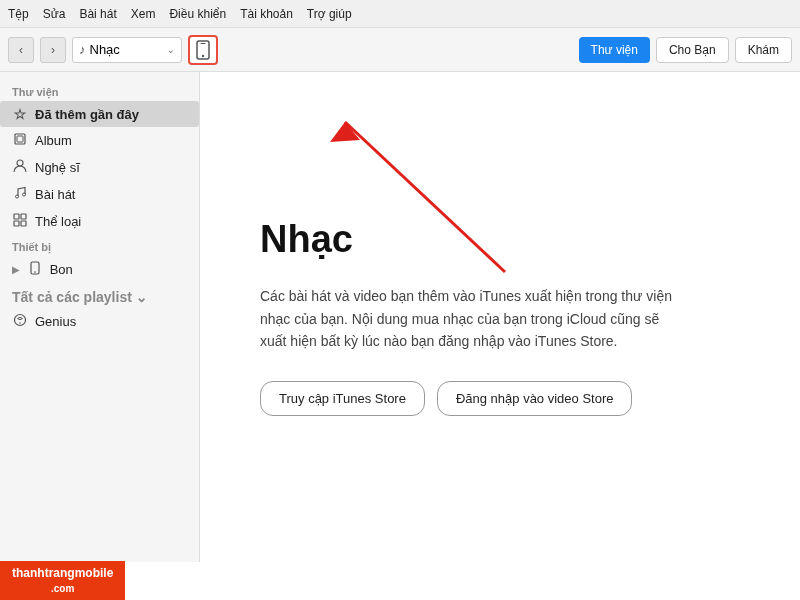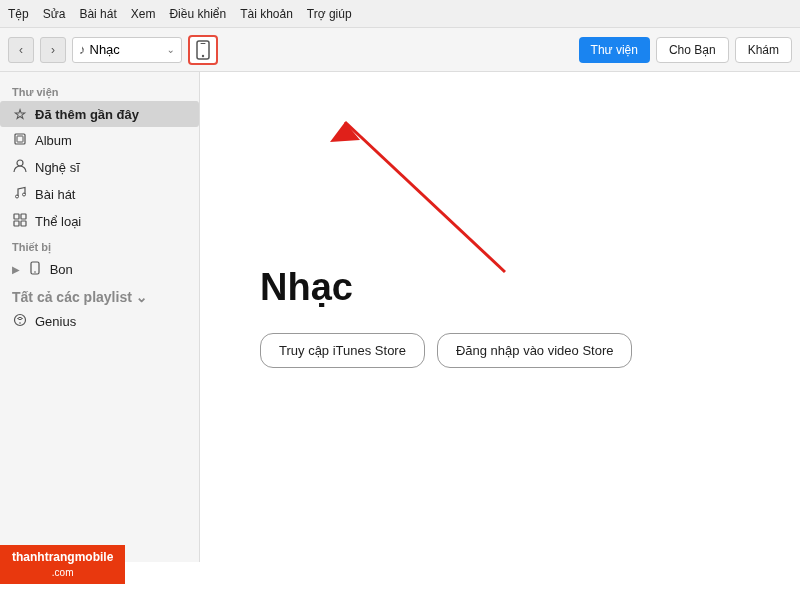--- a/index.html
+++ b/index.html
@@ -224,33 +224,33 @@
       top: 0;
       left: 0;
       width: 100%;
       height: 100%;
       pointer-events: none;
     }
 
     
     .watermark {
       position: absolute;
-      bottom: 16px;
+      bottom: 0;
       left: 0;
       background: #e8380e;
       color: #fff;
       font-size: 12px;
       font-weight: 700;
       padding: 5px 12px;
       display: flex;
       flex-direction: column;
       align-items: center;
       line-height: 1.3;
     }
-    .watermark .com { font-size: 10px; font-weight: 400; }
+    .watermark .com { font-size: 10px; font-weight: 700; }
   </style>
 </head>
 <body>
 
 <div class="menu-bar">
   <span class="menu-item">Tệp</span>
   <span class="menu-item">Sửa</span>
   <span class="menu-item">Bài hát</span>
   <span class="menu-item">Xem</span>
   <span class="menu-item">Điều khiển</span>
@@ -352,20 +352,21 @@
           <path d="M4.5 5.5 Q7 3 9.5 5.5 Q7 8 4.5 5.5Z" stroke="#555" stroke-width="1" fill="none"></path>
           <circle cx="7" cy="10" r="0.8" fill="#555"></circle>
         </svg>
       </span>
       <span>Genius</span>
     </div>
   </div>
 
   <div class="content-area" style="position:relative;">
     <div class="content-title">Nhạc</div>
+    <div class="content-desc">Các bài hát và video bạn thêm vào iTunes xuất hiện trong thư viện nhạc của bạn. Nội dung mua nhạc của bạn trong iCloud cũng sẽ xuất hiện bất kỳ lúc nào bạn đăng nhập vào iTunes Store.</div>
     <div class="content-buttons">
       <button class="store-btn">Truy cập iTunes Store</button>
       <button class="store-btn">Đăng nhập vào video Store</button>
     </div>
 
     <svg class="arrow-overlay" viewBox="0 0 590 490" xmlns="http://www.w3.org/2000/svg" style="position:absolute;top:0;left:0;width:100%;height:100%;pointer-events:none;">
 
       <line x1="300" y1="200" x2="140" y2="50" stroke="#e0201a" stroke-width="3"></line>
       <polygon points="140,50 155,68 125,70" fill="#e0201a"></polygon>
     </svg>

